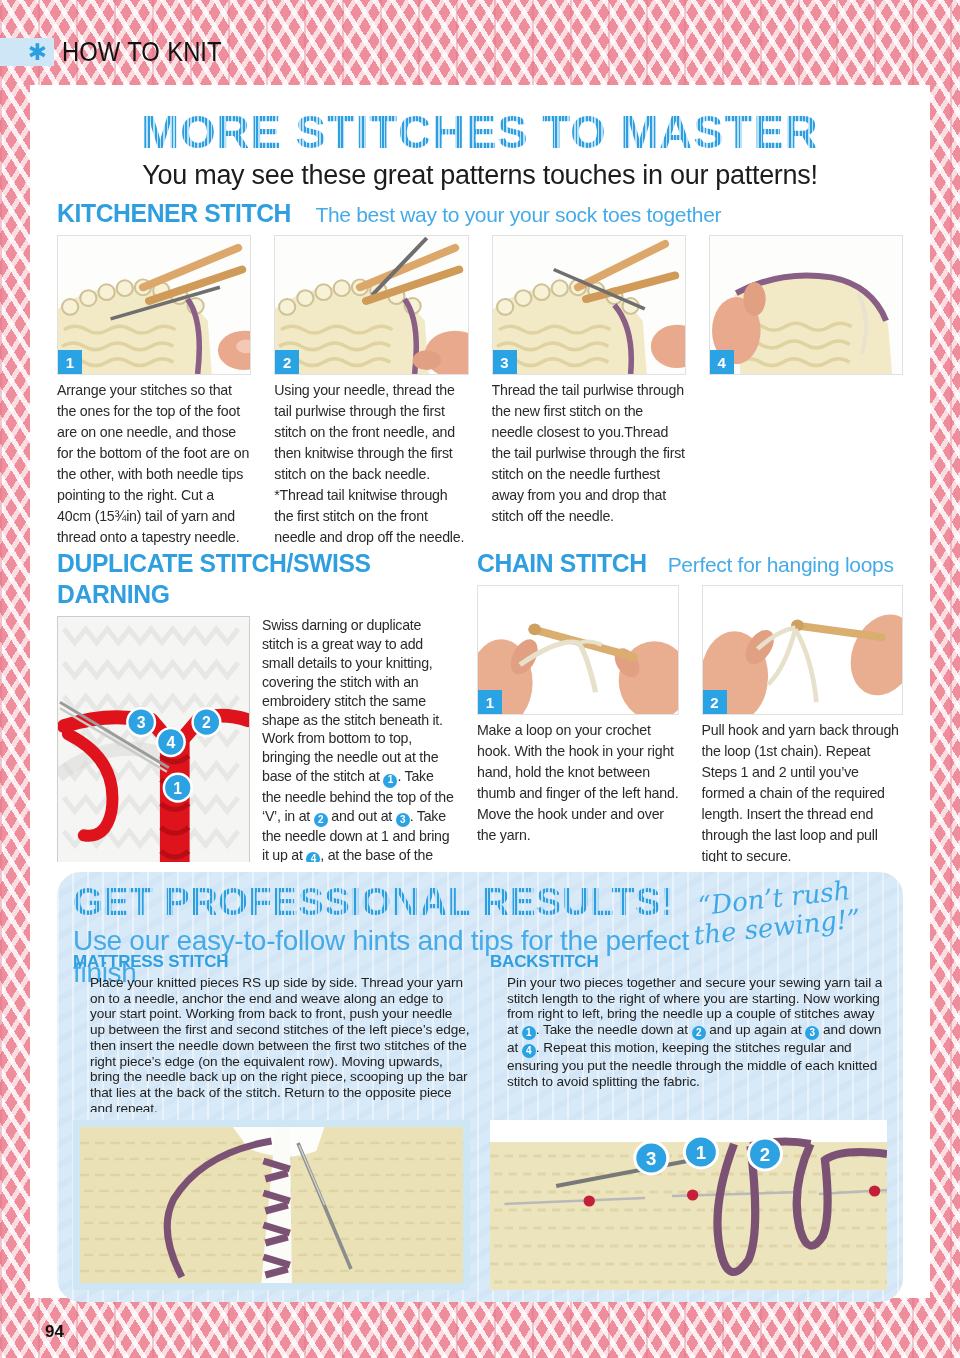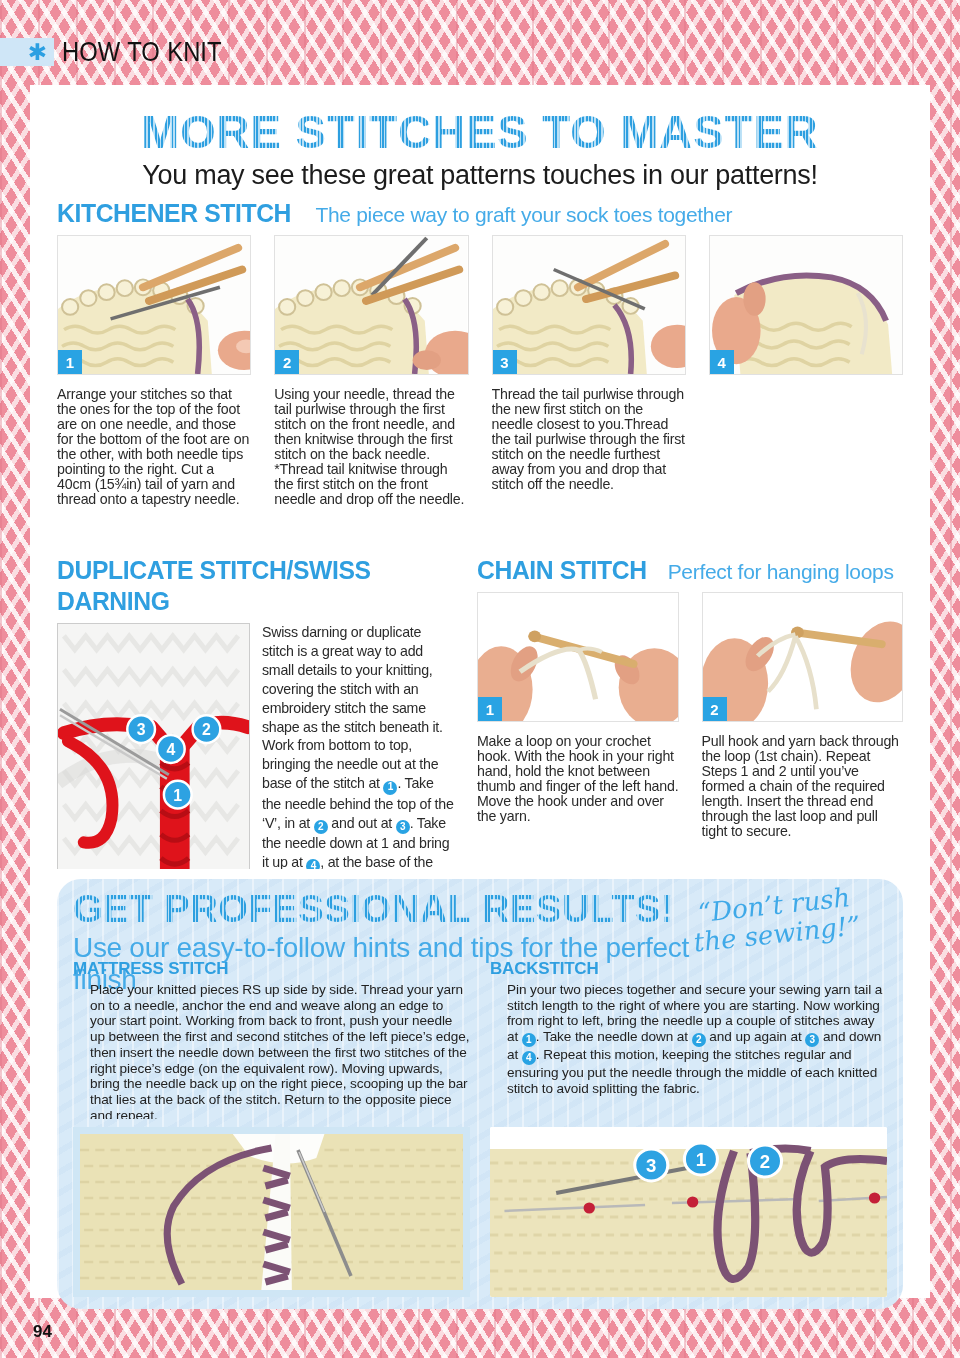--- a/index.html
+++ b/index.html
@@ -37,21 +37,21 @@
   .sec-title { font-size:26px; font-weight:800; color:#2f9fe0; margin:0; letter-spacing:-.4px;
     transform:scaleX(.95); transform-origin:left center; display:inline-block; }
   .sec-sub { font-size:21px; color:#45abe8; letter-spacing:-.3px; }
 
   .steps4 { display:grid; grid-template-columns:repeat(4,1fr); column-gap:23px; margin-top:6px; }
   figure { margin:0; }
   .photo { position:relative; height:140px; border:1px solid #e1e1e1; background:#fff; overflow:hidden; }
   .photo svg { display:block; width:100%; height:100%; }
   .badge { position:absolute; left:0; bottom:0; width:24px; height:24px; background:#29a3e3; color:#fff;
     font-weight:700; font-size:15px; display:flex; align-items:center; justify-content:center; }
-  .caption { font-size:14.2px; line-height:15px; color:#2a2a2a; margin-top:12px; letter-spacing:-.2px; height:168px; overflow:hidden; }
+  .caption { font-size:14.2px; line-height:21px; color:#2a2a2a; margin-top:5px; letter-spacing:-.2px; height:168px; overflow:hidden; }
 
   .two-col { display:grid; grid-template-columns:398px 1fr; column-gap:22px; margin-top:0; height:314px; overflow:hidden; }
   .dup-row { display:flex; gap:12px; margin-top:6px; }
   .illus { width:193px; height:255px; border:1px solid #cccccc; flex:none; overflow:hidden; }
   .illus svg { display:block; width:100%; height:100%; }
   .dup-text { font-size:14.2px; line-height:18.9px; color:#2a2a2a; letter-spacing:-.25px; margin:0; }
 
   .steps2 { display:grid; grid-template-columns:repeat(2,1fr); column-gap:23px; margin-top:6px; }
   .photo.short { height:130px; }
   .caption.chain { height:150px; }
@@ -72,42 +72,42 @@
     font-style:italic; font-size:26px; line-height:29px; margin:2px 28px 0 0; white-space:nowrap; }
   .pro-cols { display:grid; grid-template-columns:1fr 1fr; column-gap:20px; margin-top:4px; height:160px; overflow:hidden; }
   .pro-col-title { font-size:17px; color:#2f9fe0; font-weight:800; margin:0 0 3px; letter-spacing:-.2px; }
   .pro-body { font-size:13.6px; line-height:15.7px; color:#222; letter-spacing:-.1px; margin:0;padding-left:17px; }
   .pro-photos { display:grid; grid-template-columns:1fr 1fr; column-gap:20px; margin-top:8px; }
   .pframe-left { background:#cfe6f5; padding:7px; height:170px; }
   .pframe-left svg { display:block; width:100%; height:100%; }
   .pframe-right { background:#ffffff; height:170px; border-radius:2px; overflow:hidden; }
   .pframe-right svg { display:block; width:100%; height:100%; }
 
-  .footer { position:absolute; left:33px; bottom:16px; display:flex; align-items:baseline; z-index:3; }
+  .footer { position:absolute; left:45px; bottom:16px; display:flex; align-items:baseline; z-index:3; }
   .pagenum { font-weight:700; font-size:17px; color:#111; margin-right:7px; }
   .footer-text { font-size:16.5px; color:#1a1a1a; letter-spacing:-.3px; }
 </style>
 </head>
 <body>
 
 <div class="header-tag">
   <div class="tag-box">
     <span class="asterisk">✱</span>
   </div>
   <div class="header-title">HOW TO KNIT</div>
 </div>
 
 <div class="panel">
 
   <h1 class="main-title striped">MORE STITCHES TO MASTER</h1>
   <p class="main-subtitle">You may see these great patterns touches in our patterns!</p>
 
   <div class="section-head">
     <h2 class="sec-title">KITCHENER STITCH</h2>
-    <span class="sec-sub">The piece way to graft your sock toes together</span>
+    <span class="sec-sub">The best way to your your sock toes together</span>
   </div>
 
   <div class="steps4">
     <figure>
       <div class="photo">
         <svg viewBox="0 0 190 140" preserveAspectRatio="none">
           <rect width="190" height="140" fill="#fdfdfc"></rect>
           <path d="M0,140 L0,74 Q30,50 75,52 Q125,56 148,86 L152,140 Z" fill="#f2eac6"></path>
           <path d="M6,95 q11,-7 22,0 t22,0 t22,0 t22,0 t22,0" stroke="#dfd3a2" stroke-width="3.5" fill="none"></path>
           <path d="M4,112 q11,-7 22,0 t22,0 t22,0 t22,0 t22,0" stroke="#dfd3a2" stroke-width="3.5" fill="none"></path>

